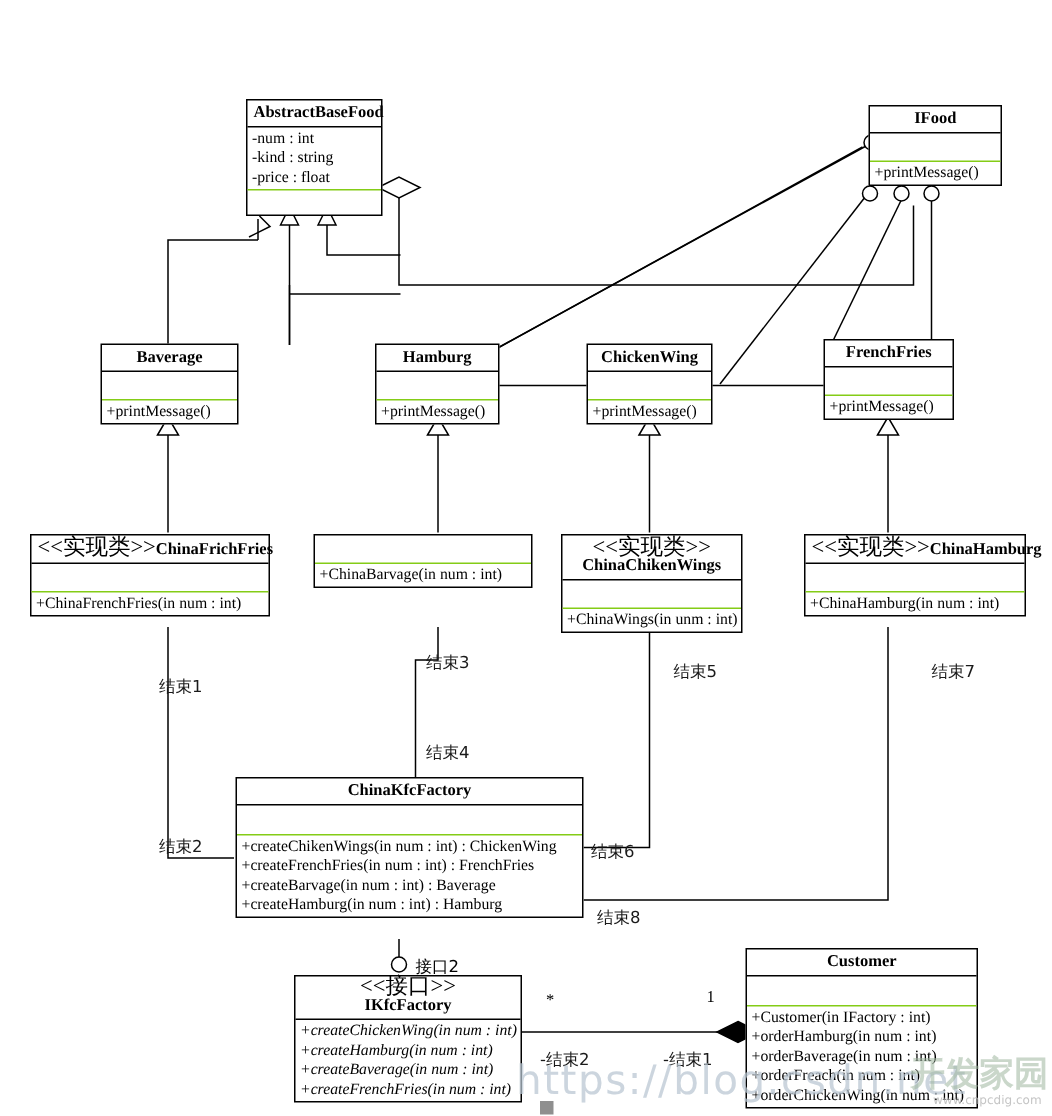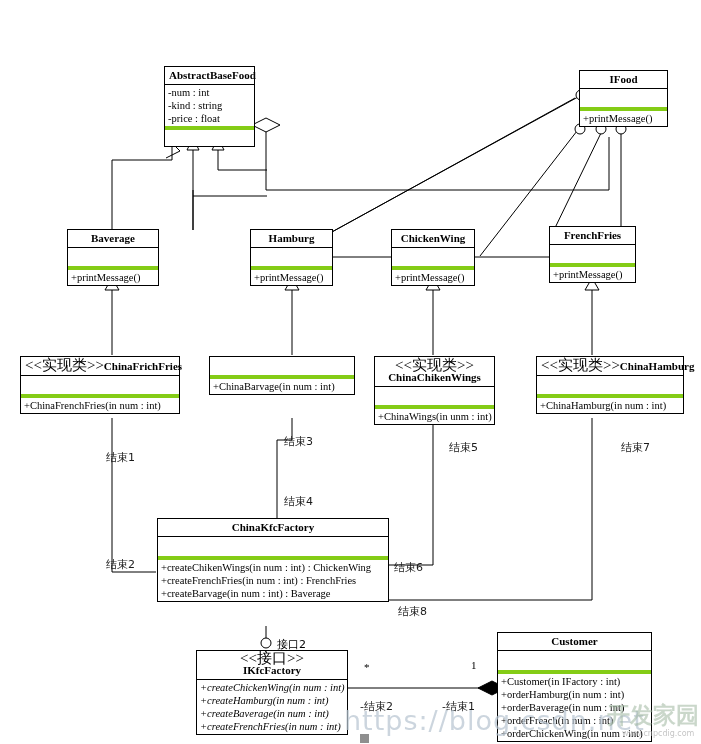--- a/index.html
+++ b/index.html
@@ -25,21 +25,21 @@
     font-size:11px;
     padding:2px 4px;
     line-height:13px;
     white-space:nowrap;
   }
   .cls .hdr .stereo{
     font-weight:normal;
     font-size:15px;
   }
   .cls .attrs{
-    border-bottom:4px solid #84cc16;
+    border-bottom:1px solid #84cc16;
     font-size:10.5px;
     padding:1px 3px;
     line-height:13px;
     min-height:11px;
   }
   .cls .ops{
     font-size:10.5px;
     padding:1px 3px;
     line-height:13px;
     min-height:11px;
@@ -255,20 +255,21 @@
     </div>
   </div>
 
   <div class="cls" style="left:145px;top:518px;width:232px;">
     <div class="hdr">ChinaKfcFactory</div>
     <div class="attrs" style="height:17px;"></div>
     <div class="ops">
       <div>+createChikenWings(in num : int) : ChickenWing</div>
       <div>+createFrenchFries(in num : int) : FrenchFries</div>
       <div>+createBarvage(in num : int) : Baverage</div>
+      <div>+createHamburg(in num : int) : Hamburg</div>
     </div>
   </div>
 
   <div class="cls" style="left:485px;top:632px;width:155px;">
     <div class="hdr">Customer</div>
     <div class="attrs" style="height:17px;"></div>
     <div class="ops">
       <div>+Customer(in IFactory  : int)</div>
       <div>+orderHamburg(in num : int)</div>
       <div>+orderBaverage(in num : int)</div>

